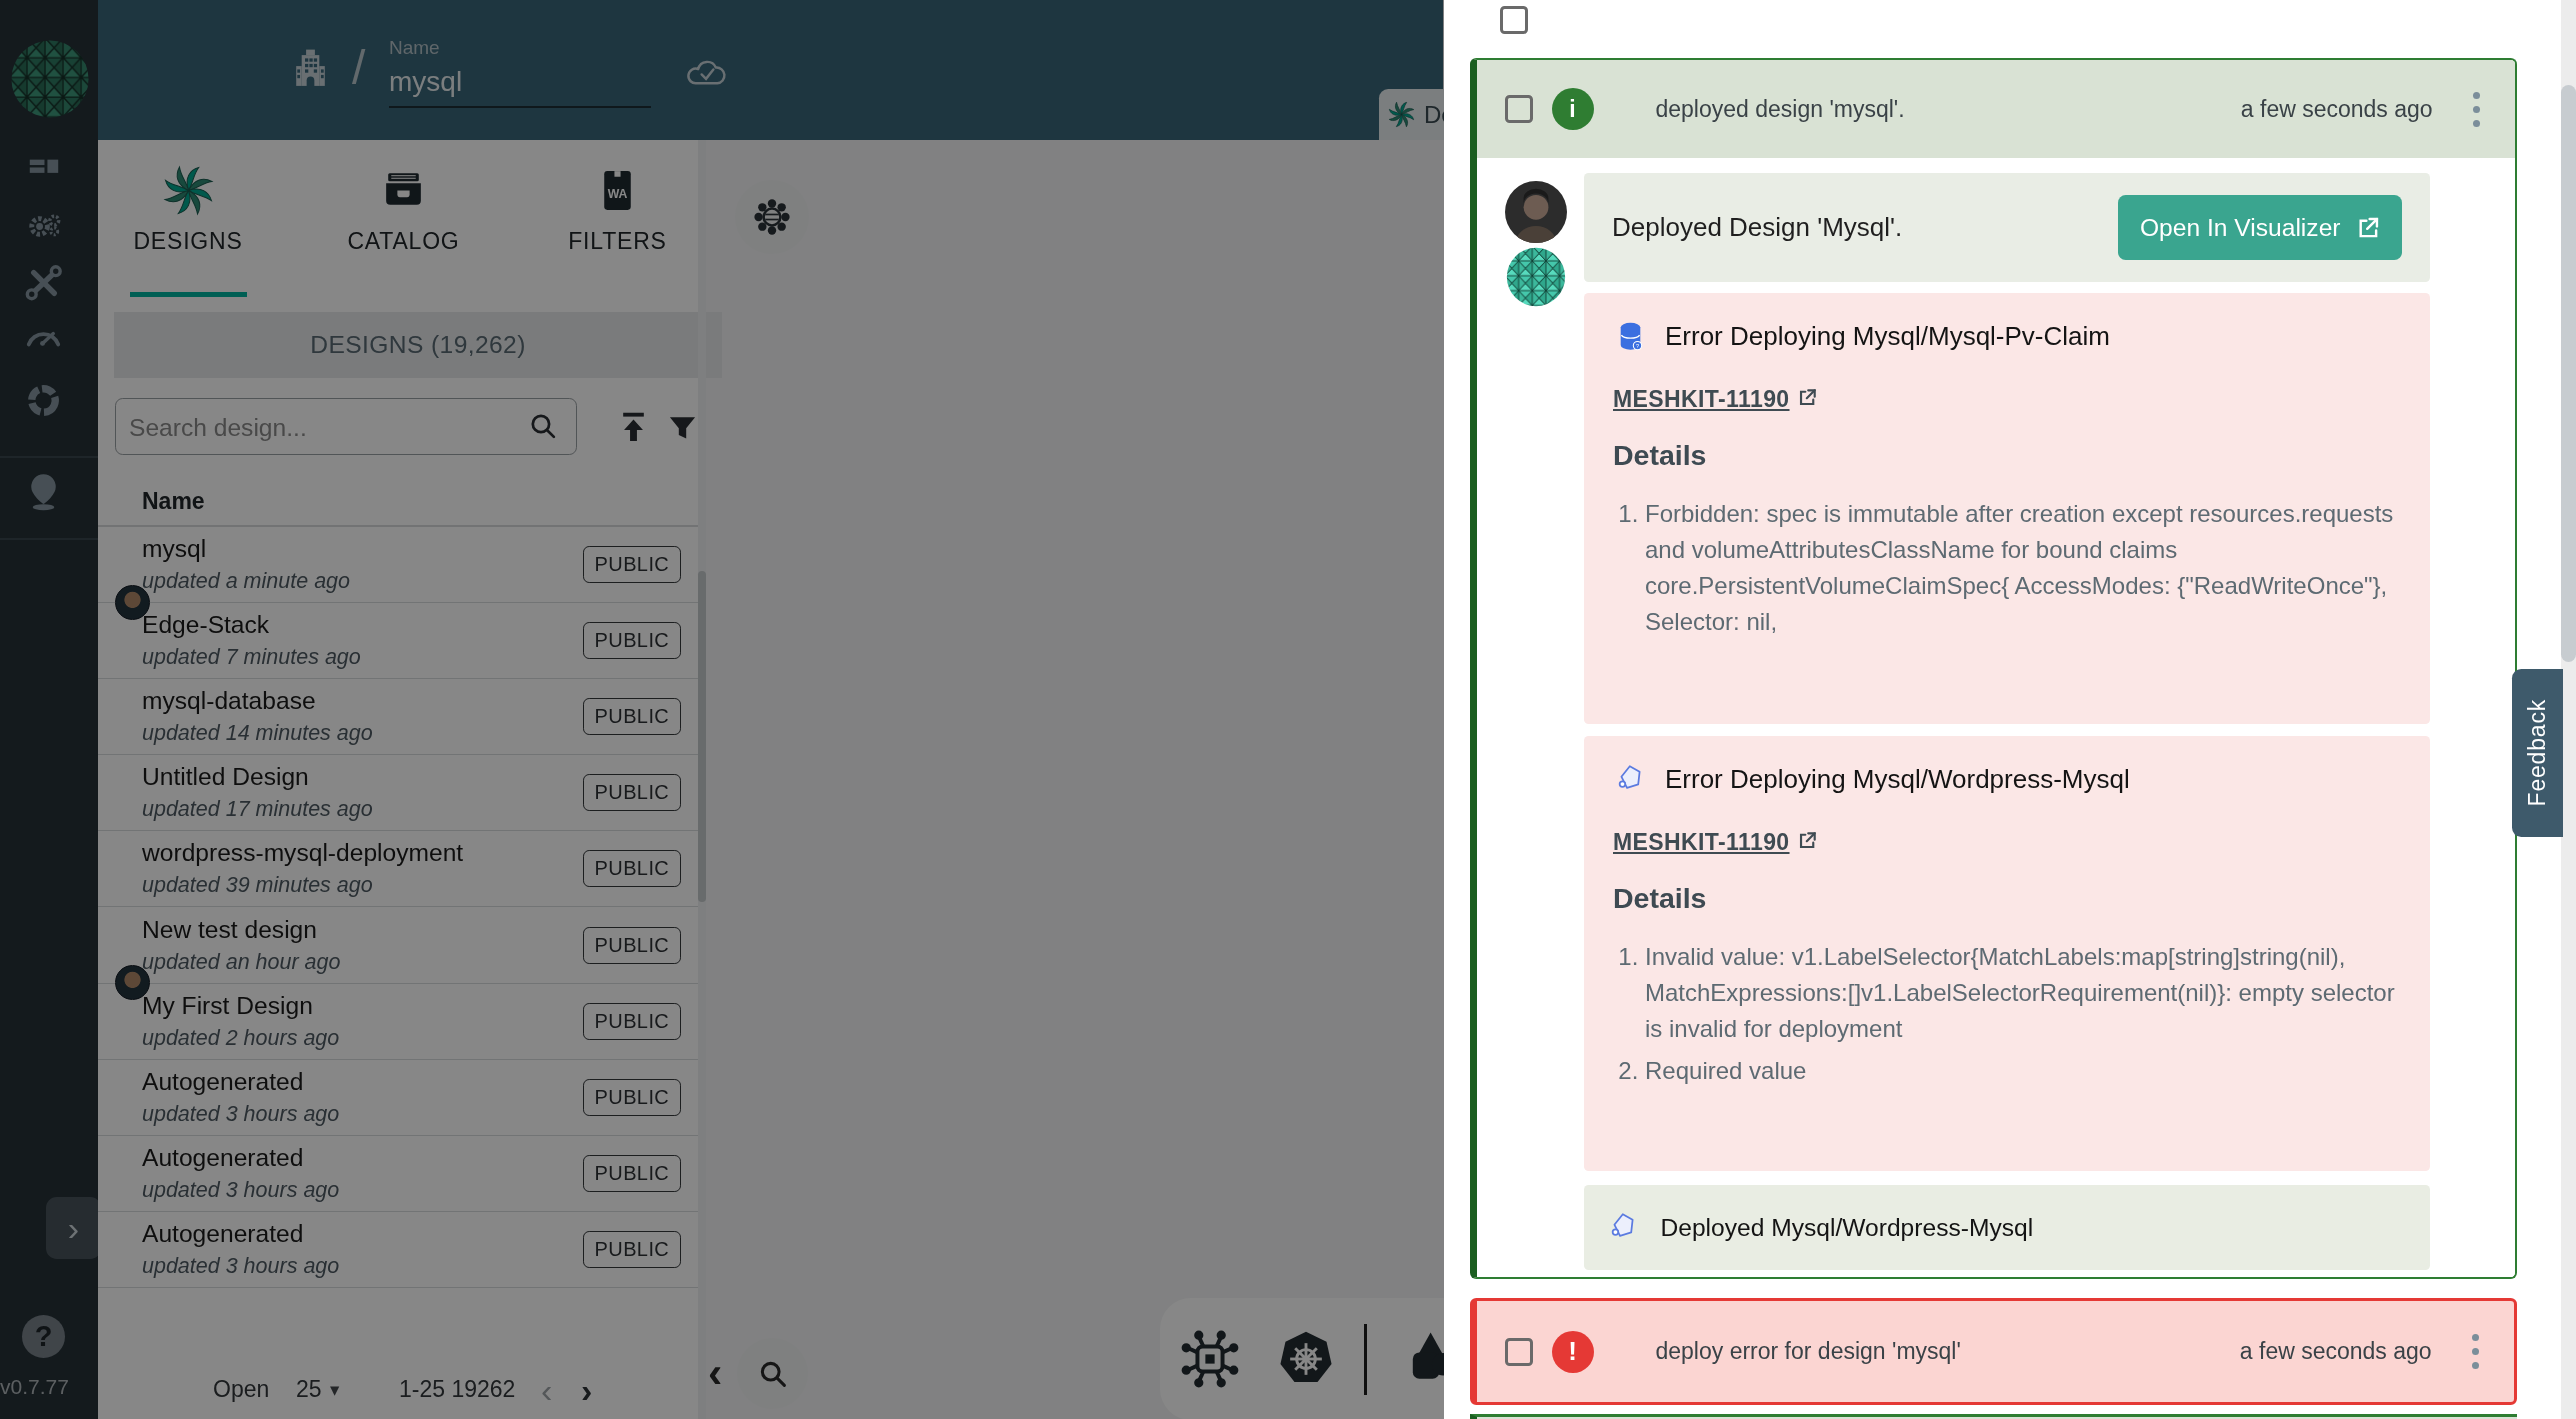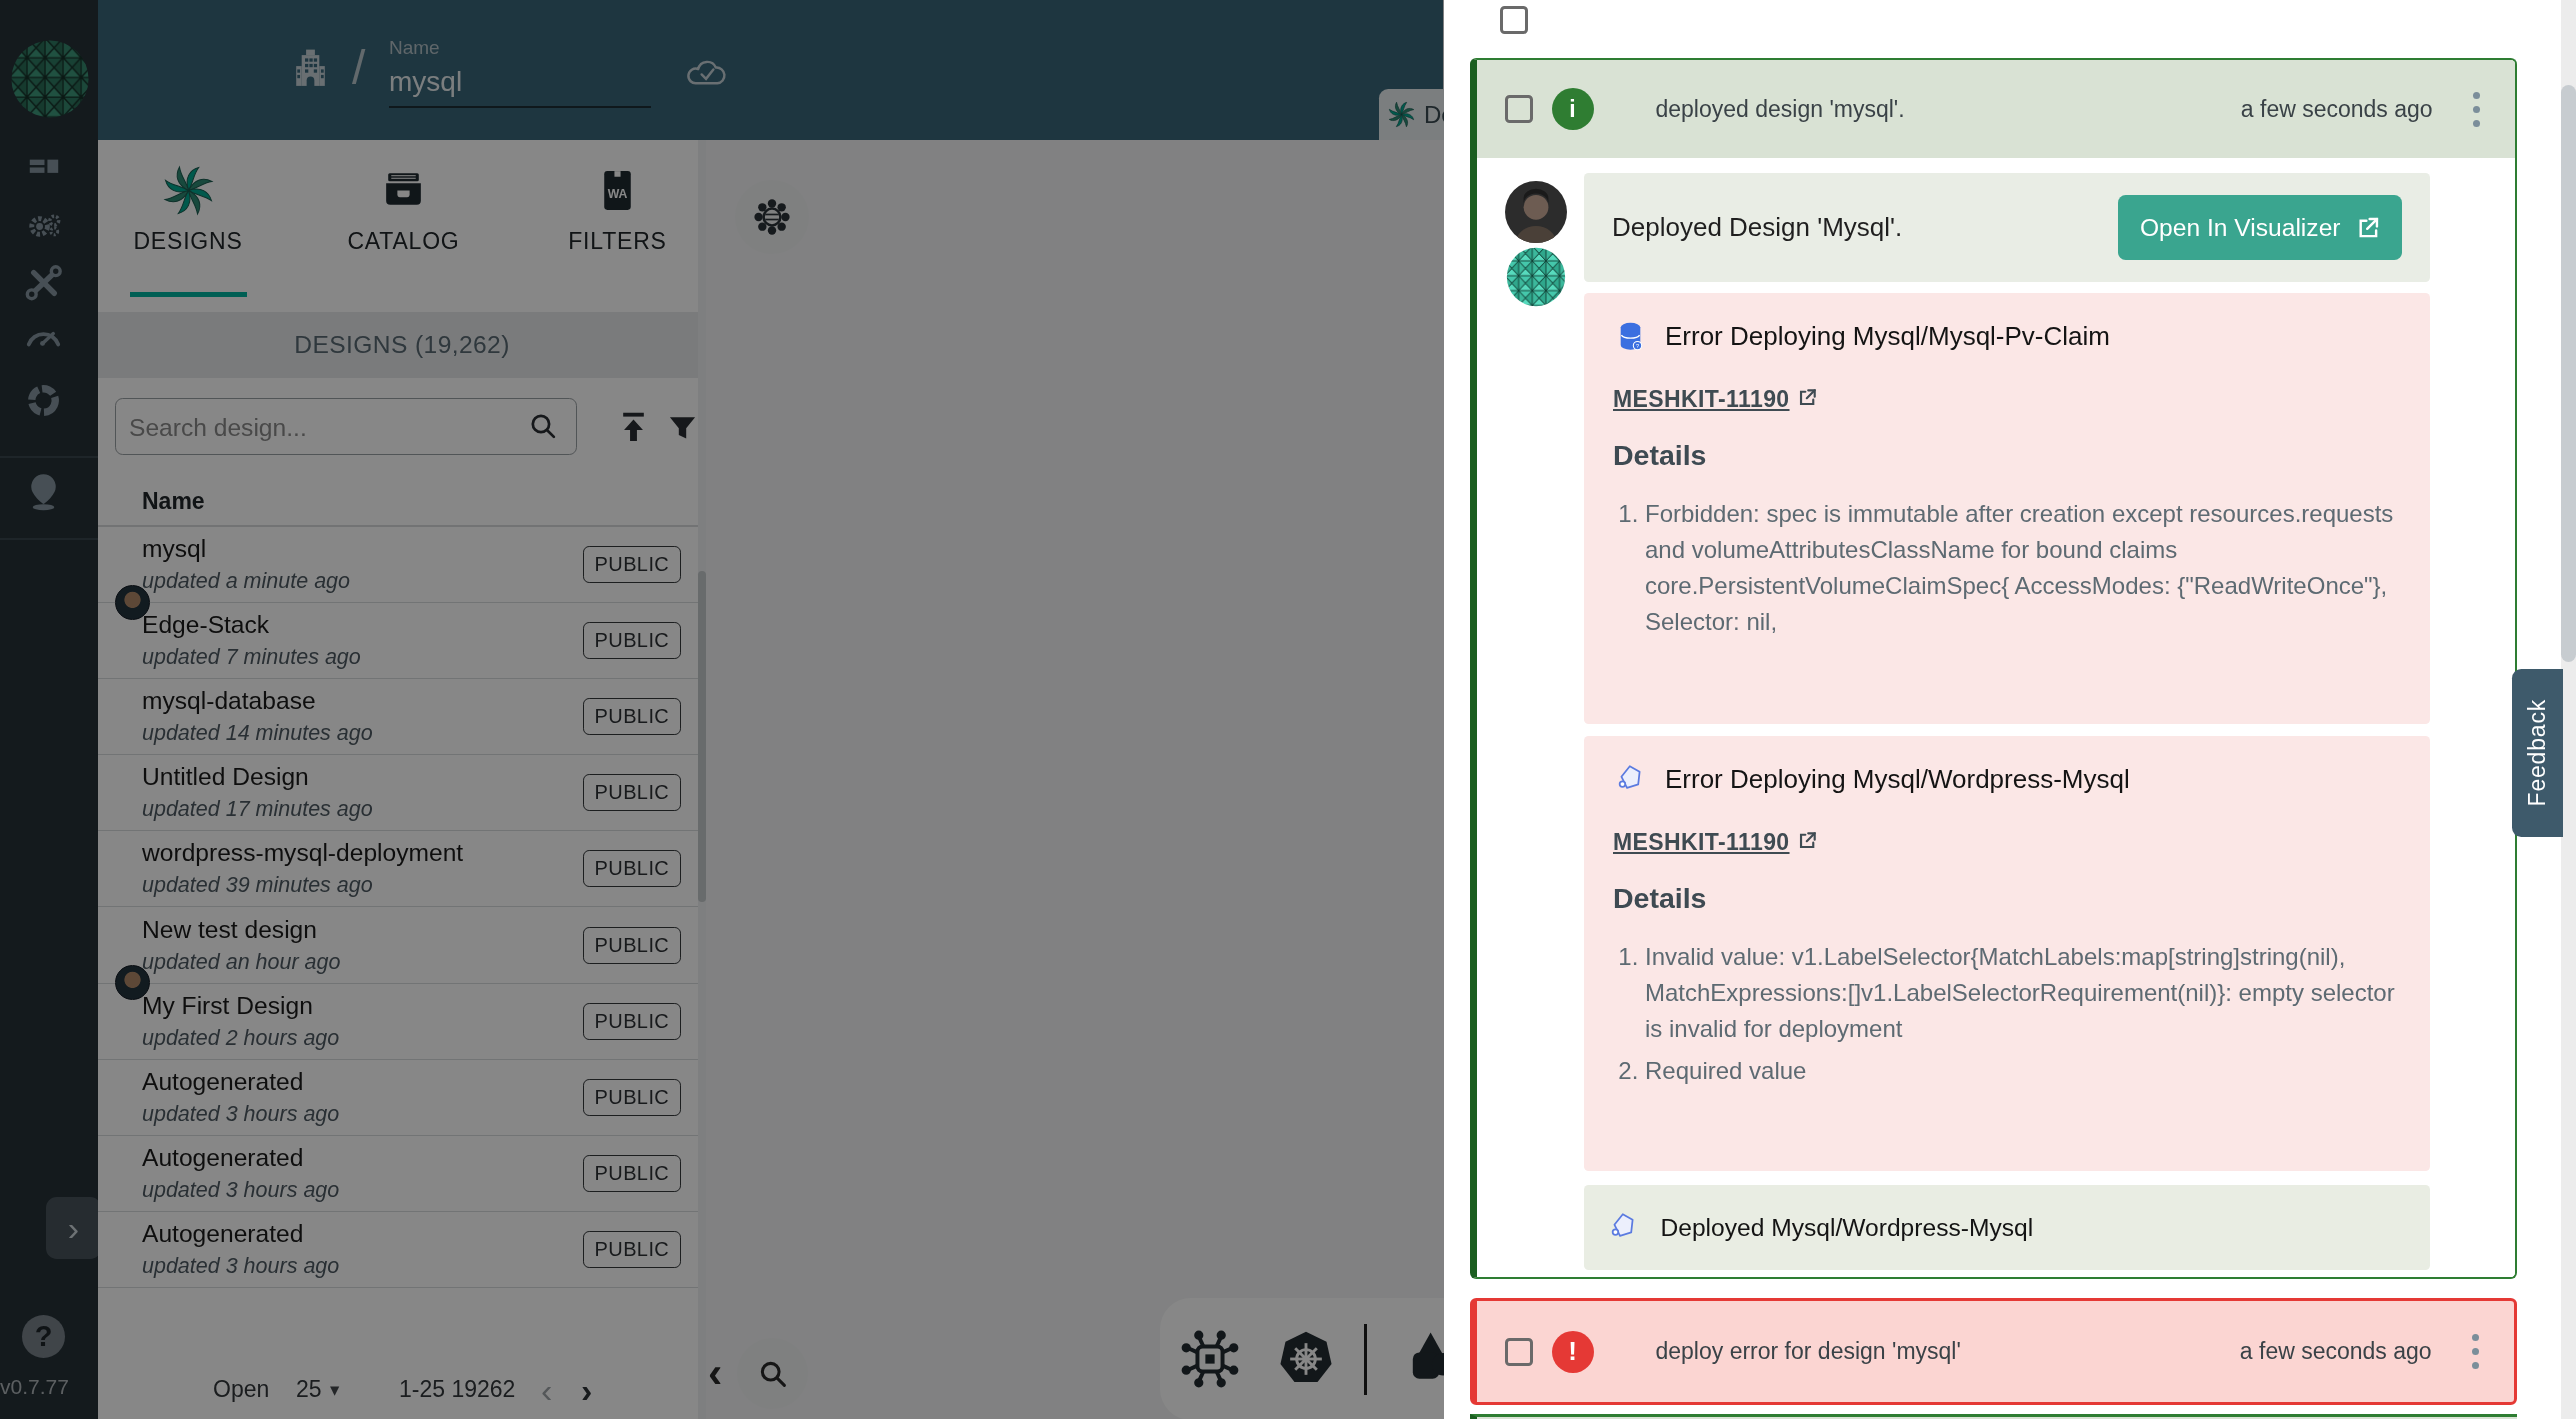--- a/index.html
+++ b/index.html
@@ -33,21 +33,21 @@
   #name-underline{left:291px;top:106px;width:262px;height:2.3px;background:#1d2e36}
   #design-tab{left:1281px;top:89px;width:128px;height:51px;background:#e9eff0;border-radius:9.2px 9.2px 0 0;
     display:flex;align-items:center;justify-content:center;gap:7.7px}
   #design-tab span{font-size:24px;color:#3a4a52}
 
   
   #drawer{left:98px;top:140px;width:608px;height:1279px;background:#fff}
   .tab{top:24.6px;width:177px;height:131px;display:flex;flex-direction:column;align-items:center;gap:12.3px}
   .tab .lbl{font-size:23px;letter-spacing:0.8px;color:#20262a;font-weight:500}
   #tab-underline{left:32px;top:152px;width:117px;height:4.6px;background:var(--accent)}
-  #count-band{left:0;top:172px;width:608px;height:66px;background:#e7e9ea;display:flex;align-items:center;justify-content:center}
+  #count-band{left:16px;top:172px;width:608px;height:66px;background:#e7e9ea;display:flex;align-items:center;justify-content:center}
   #count-band span{font-size:24.6px;color:#5a6a74;letter-spacing:0.4px}
   #search-box{left:17px;top:258px;width:462px;height:57px;border:1.5px solid #9aa0a4;border-radius:7.7px;background:transparent}
   #search-input{left:31px;top:265px;width:385px;height:45px;border:none;outline:none;background:transparent;
     font-size:24.6px;color:#333;font-family:"Liberation Sans",sans-serif}
   #search-input::placeholder{color:#8a8a8a}
   #th-name{left:44px;top:348px;font-size:23px;font-weight:bold;color:#20262a}
   #table-sep{left:0;top:385px;width:600px;height:1.5px;background:#d7dadc}
   .row{left:0;width:600px;height:76px;border-bottom:1.5px solid #d8dbdd}
   .row .nm{position:absolute;left:44px;top:7.7px;font-size:24.6px;color:var(--ink)}
   .row .upd{position:absolute;left:44px;top:42px;font-size:21.5px;font-style:italic;color:#4e5a62}

